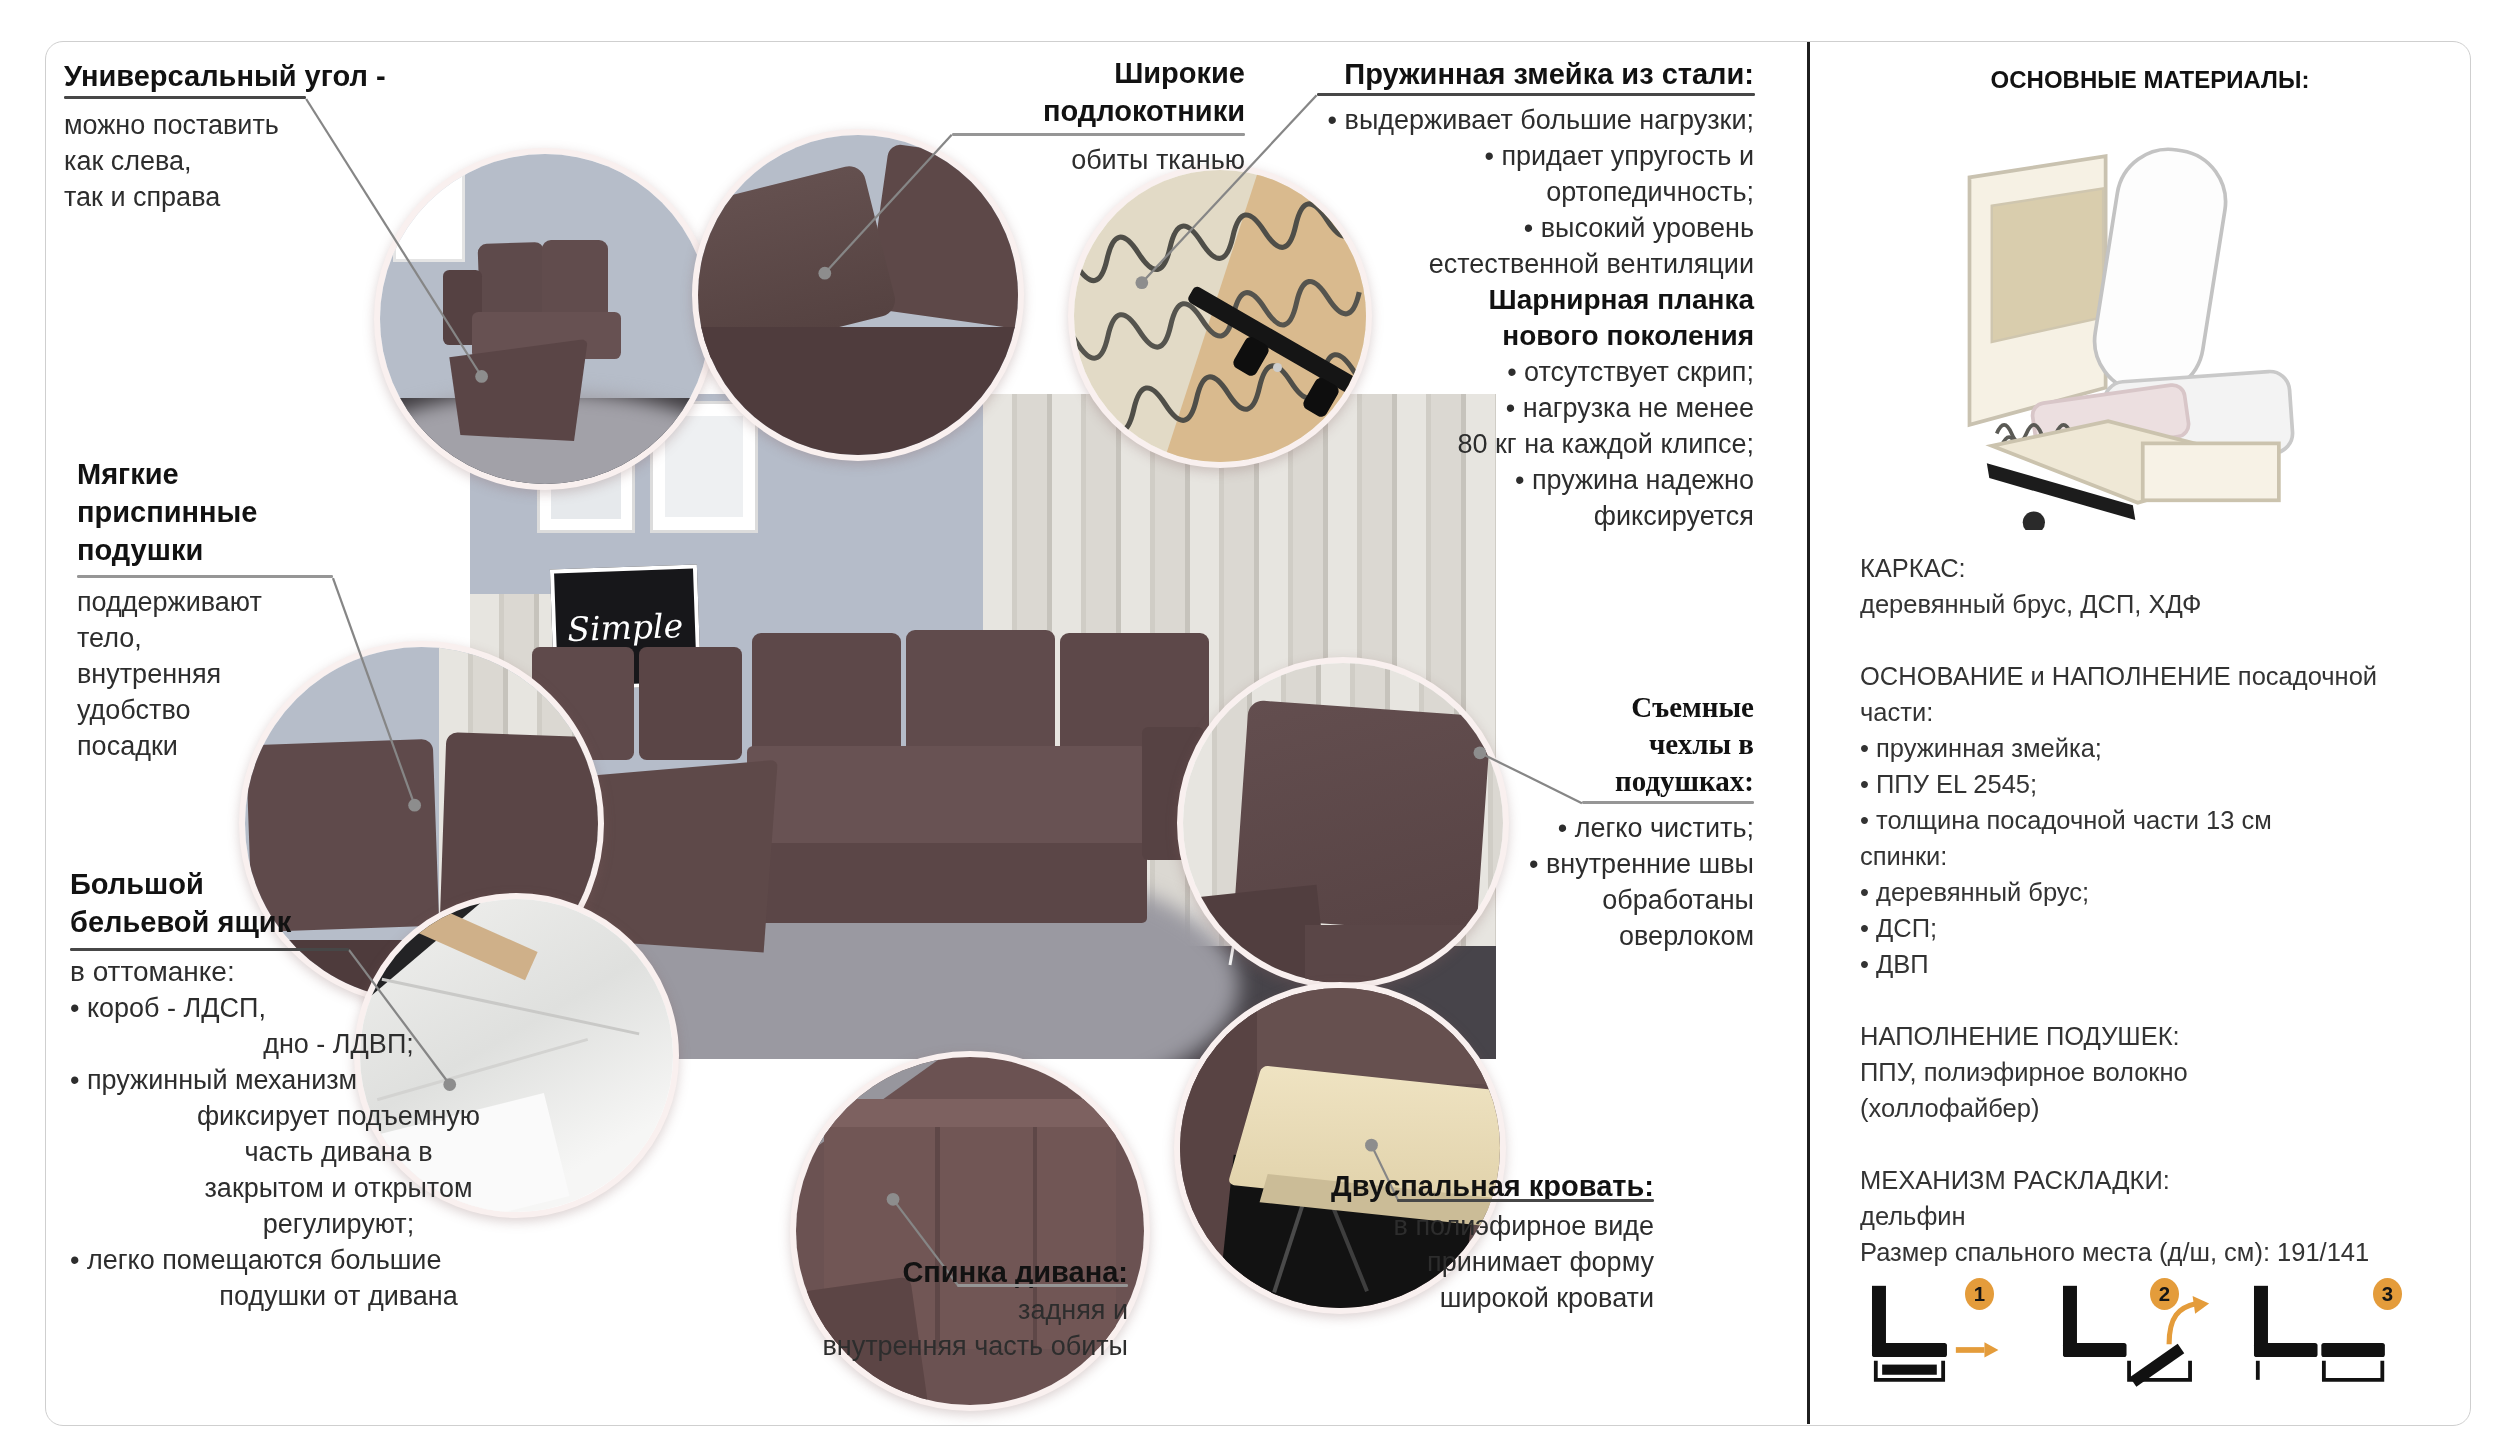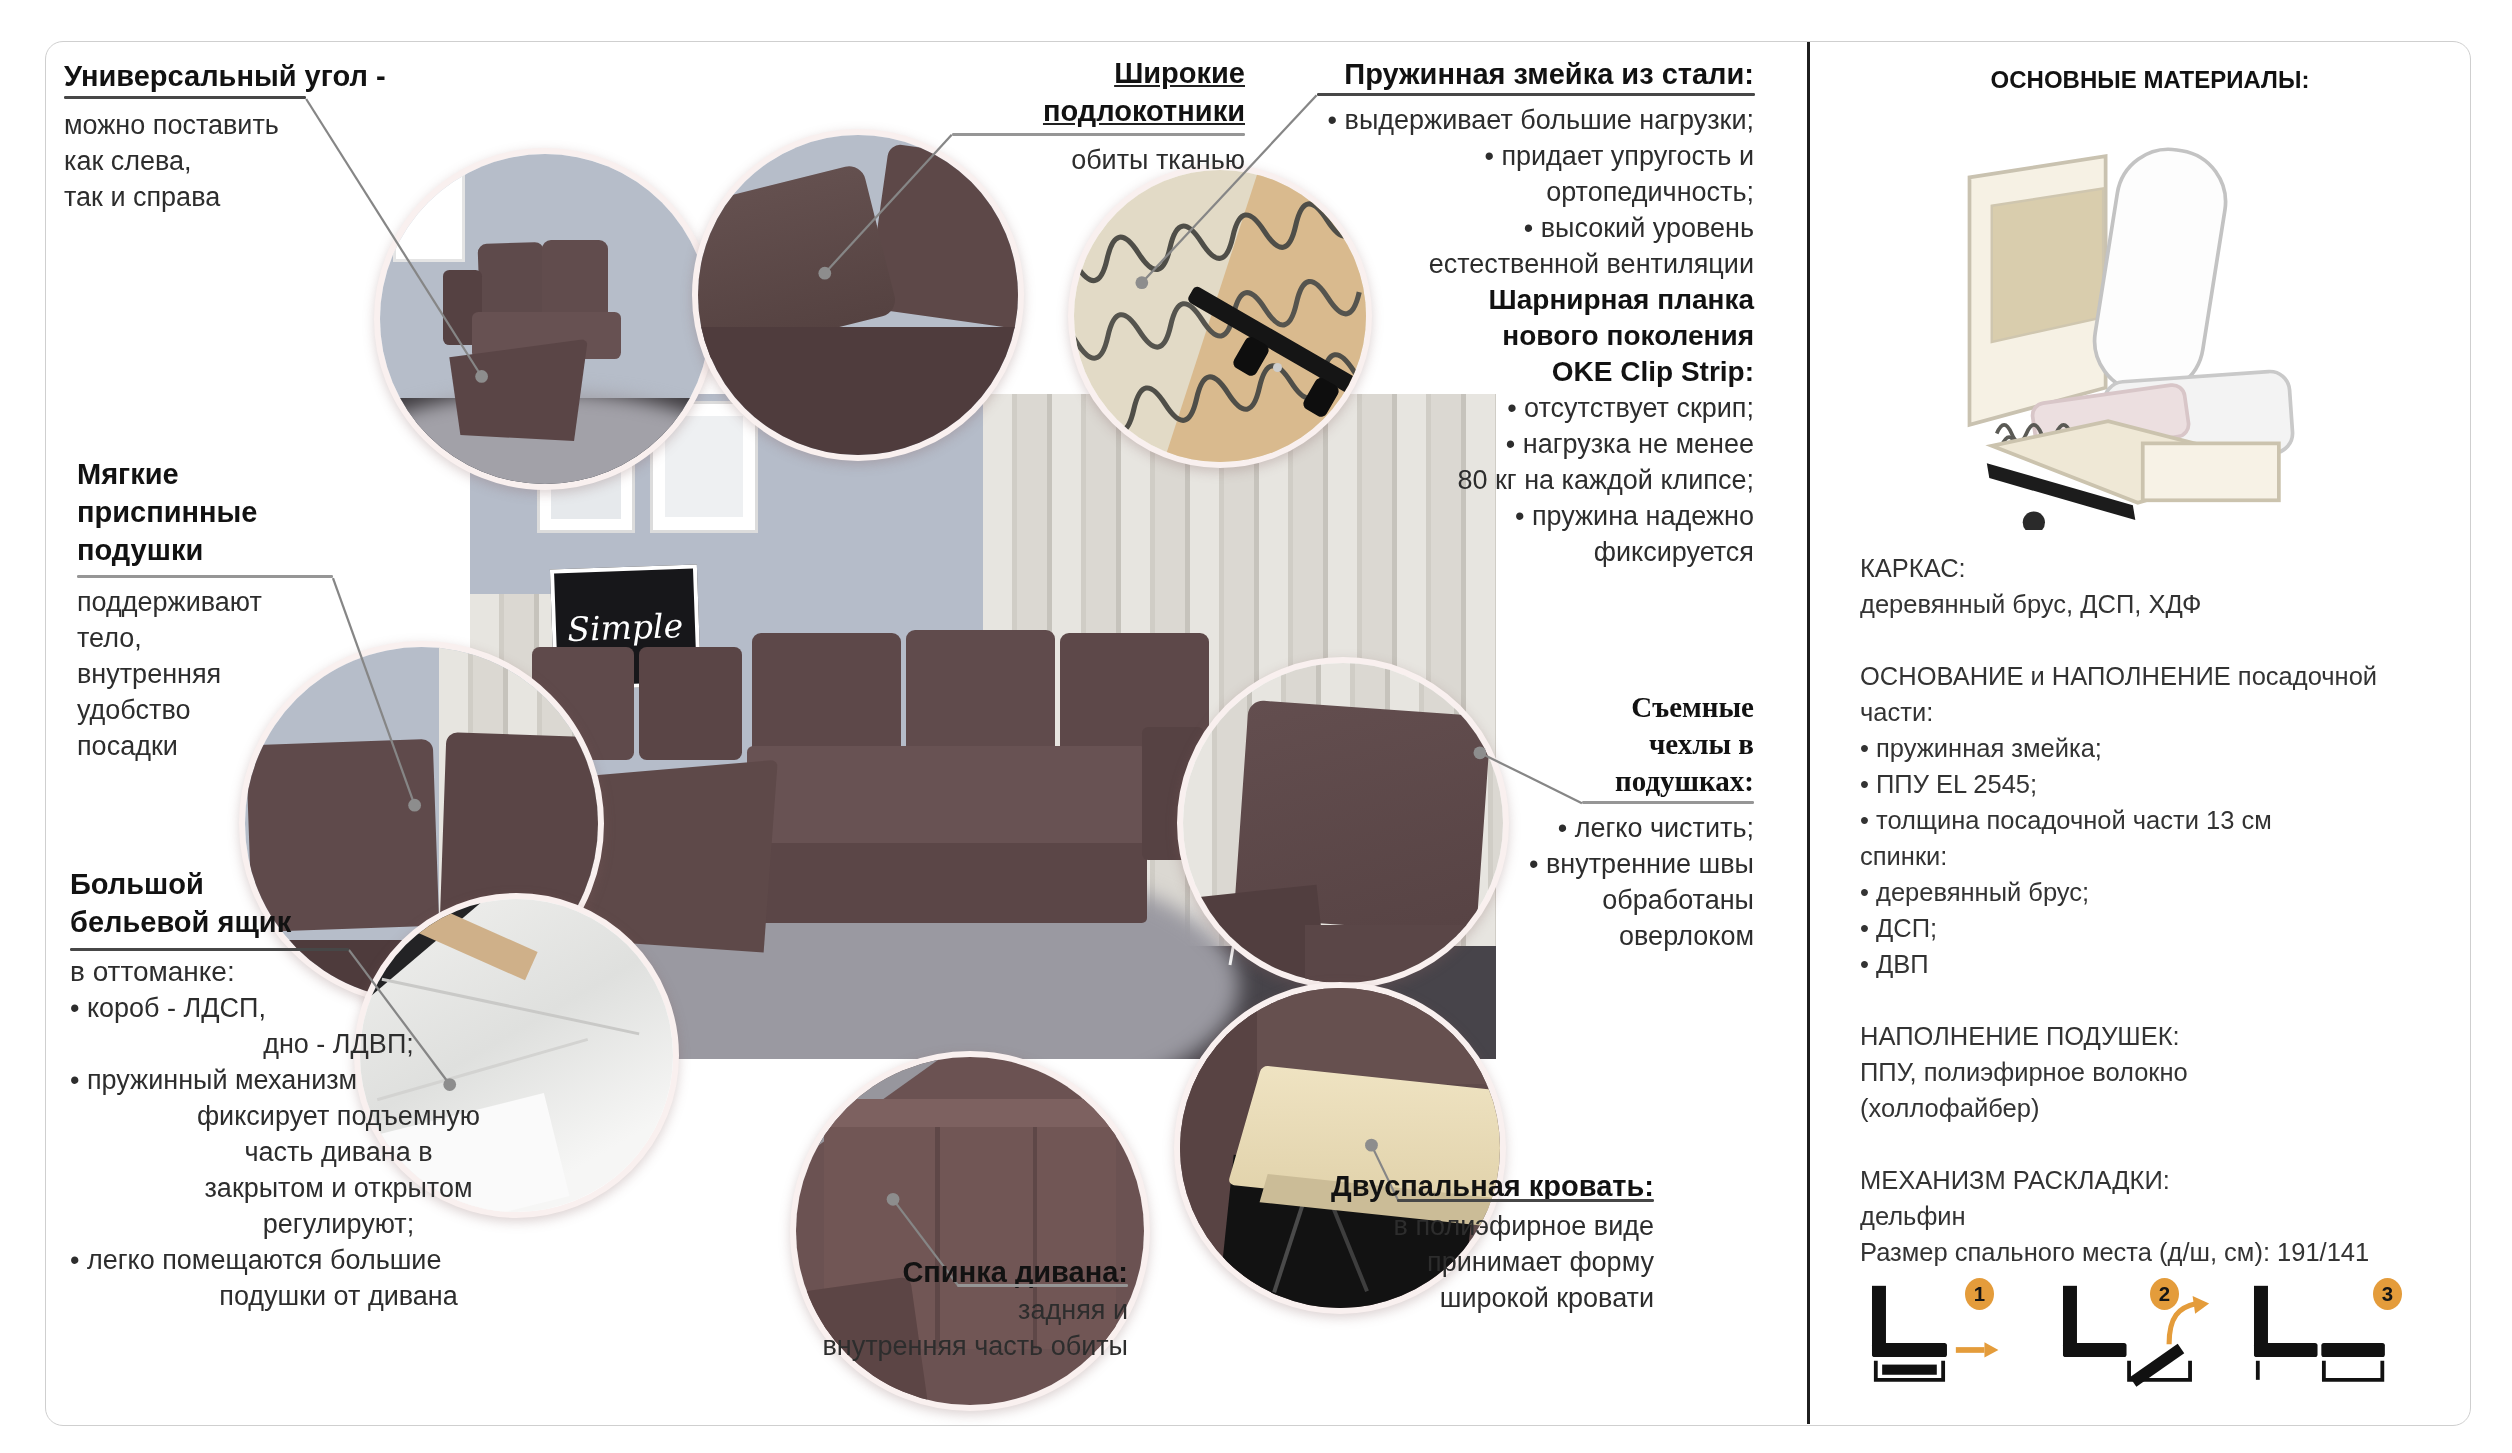--- a/index.html
+++ b/index.html
@@ -178,42 +178,41 @@
   <div class="blk" style="left:64px;top:57px;width:357px;">
     <div class="h">Универсальный угол -</div>
   </div>
   <div class="ul" style="left:64px;top:96px;width:242px;background:#474747;"></div>
   <div class="blk t" style="left:64px;top:107px;width:357px;">
     <div>можно поставить</div>
     <div>как слева,</div>
     <div>так и справа</div>
   </div>
 
-  <div class="blk ral" style="left:880px;top:54px;width:365px;text-decoration:underline;">
+  <div class="blk ral" style="left:880px;top:54px;width:365px;">
     <div class="h">Широкие</div>
     <div class="h">подлокотники</div>
   </div>
   <div class="ul light" style="left:952px;top:133px;width:293px;"></div>
   <div class="blk t ral" style="left:880px;top:142px;width:365px;">
     <div>обиты тканью</div>
   </div>
 
   <div class="blk ral" style="left:1212px;top:55px;width:542px;">
     <div class="h">Пружинная змейка из стали:</div>
   </div>
   <div class="ul" style="left:1317px;top:93px;width:438px;background:#474747;"></div>
   <div class="blk t ral" style="left:1212px;top:102px;width:542px;">
     <div>• выдерживает большие нагрузки;</div>
     <div>• придает упругость и</div>
     <div>ортопедичность;</div>
     <div>• высокий уровень</div>
     <div>естественной вентиляции</div>
     <div class="b">Шарнирная планка</div>
     <div class="b">нового поколения</div>
-    <div class="b">OKE Clip Strip:</div>
     <div>• отсутствует скрип;</div>
     <div>• нагрузка не менее</div>
     <div>80 кг на каждой клипсе;</div>
     <div>• пружина надежно</div>
     <div>фиксируется</div>
   </div>
 
   <div class="blk" style="left:77px;top:455px;width:268px;">
     <div class="h">Мягкие</div>
     <div class="h">приспинные</div>

